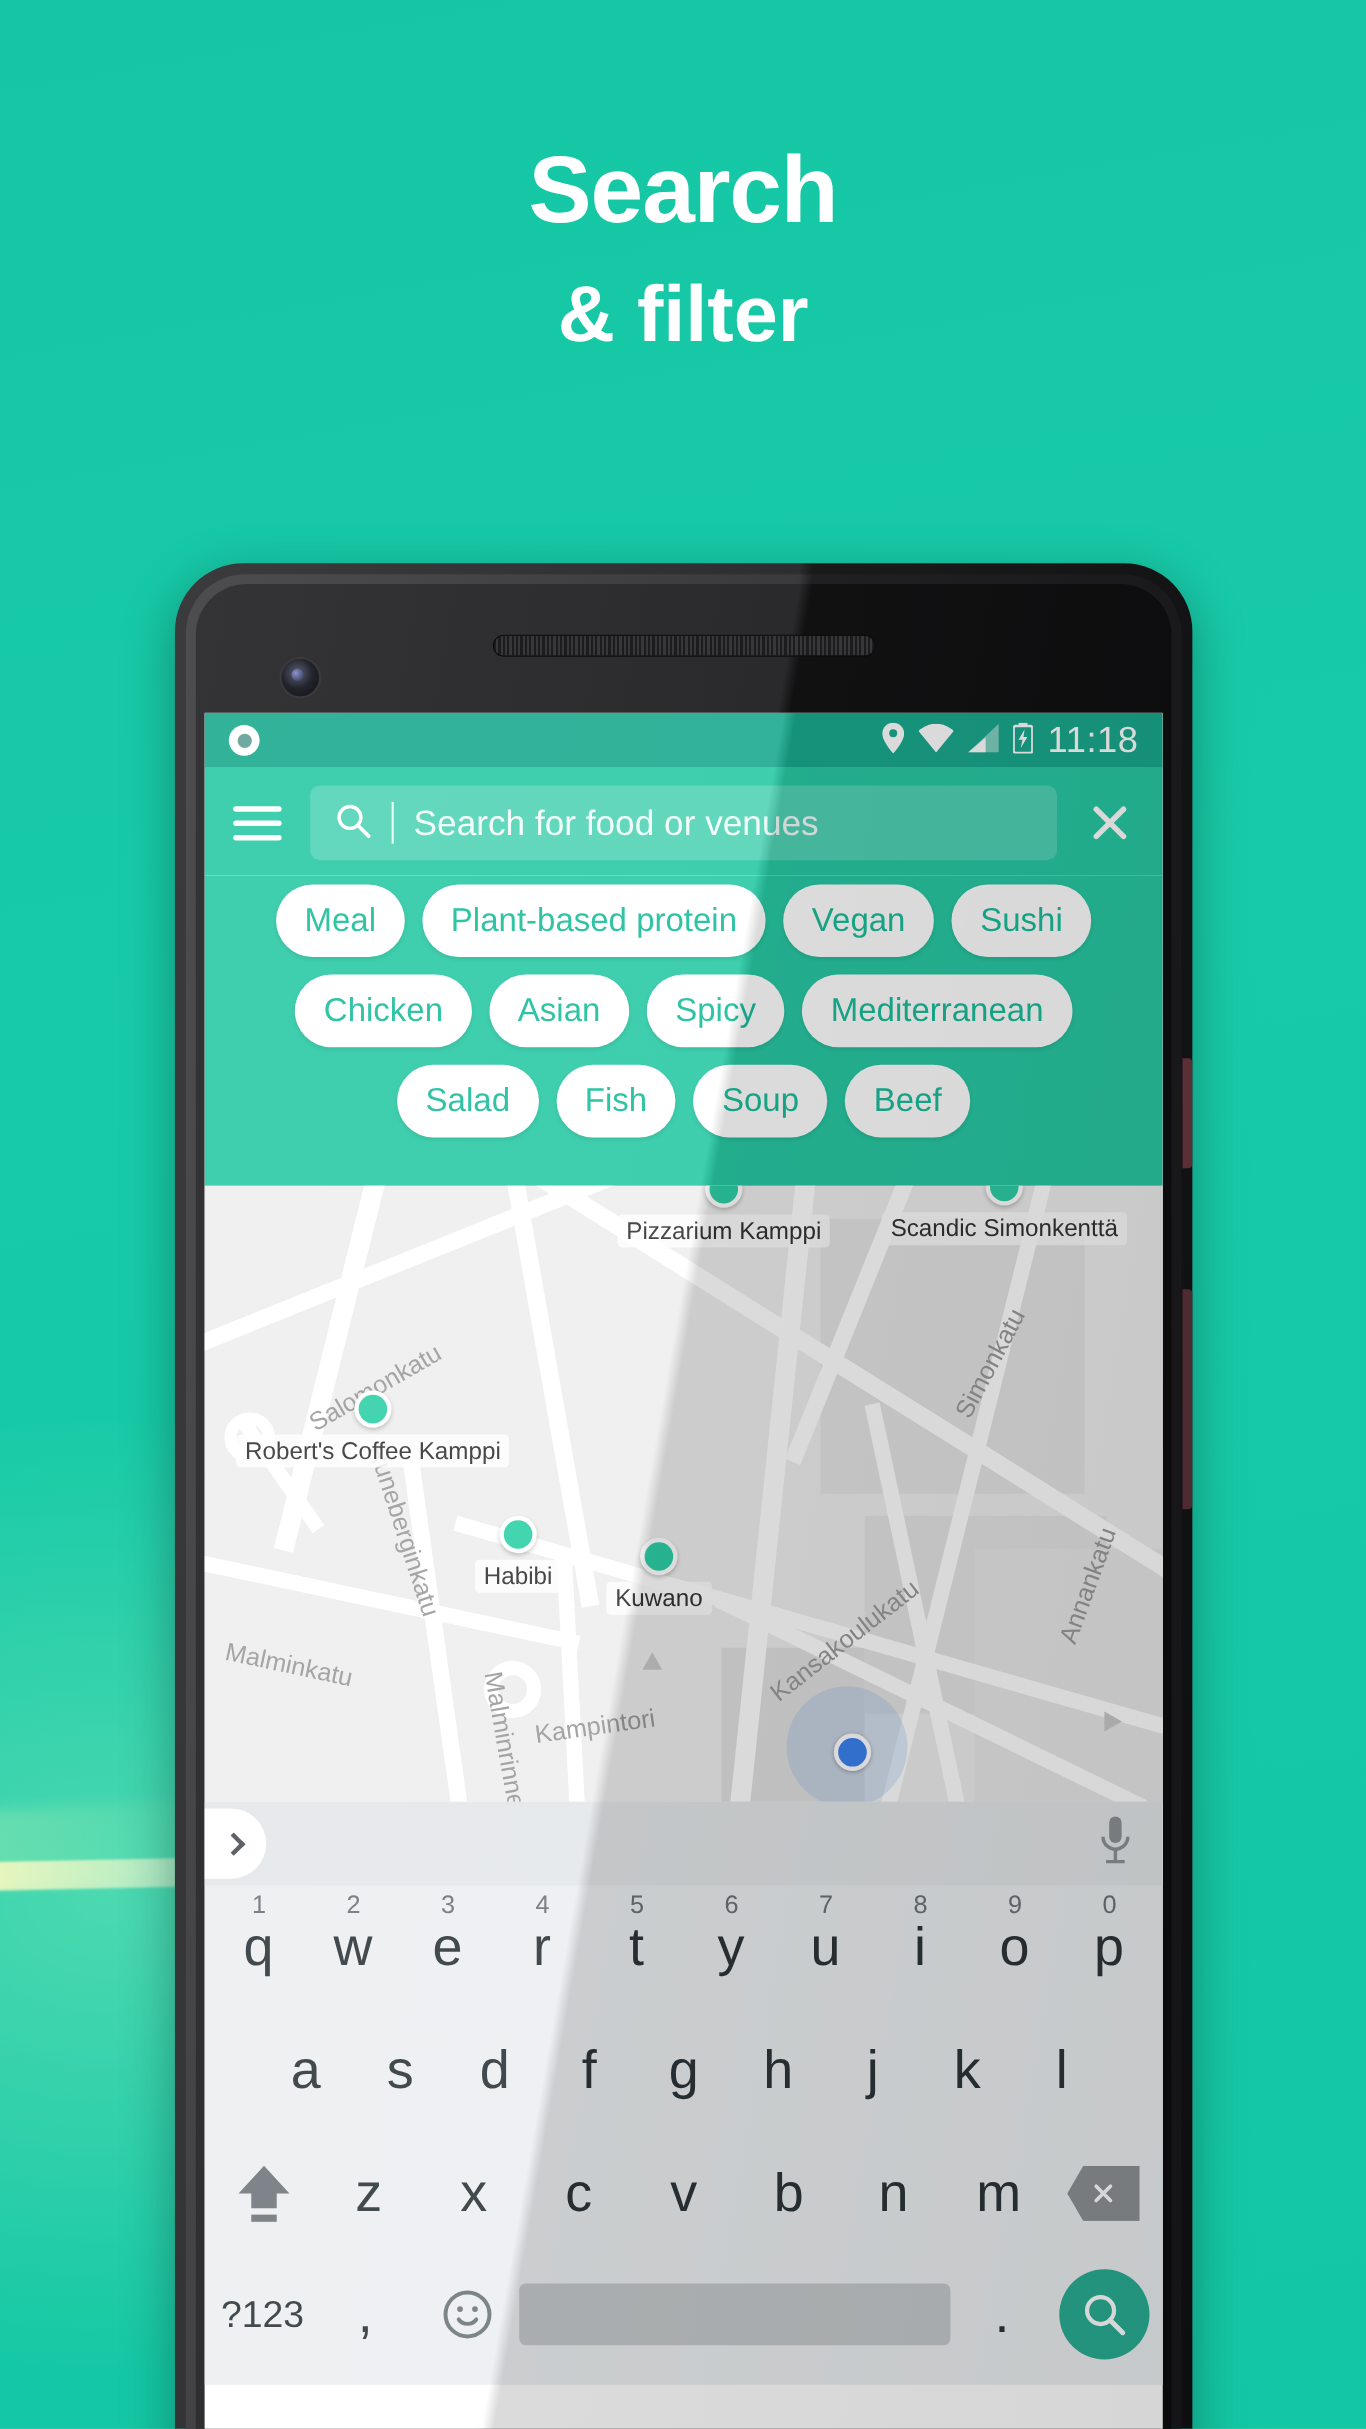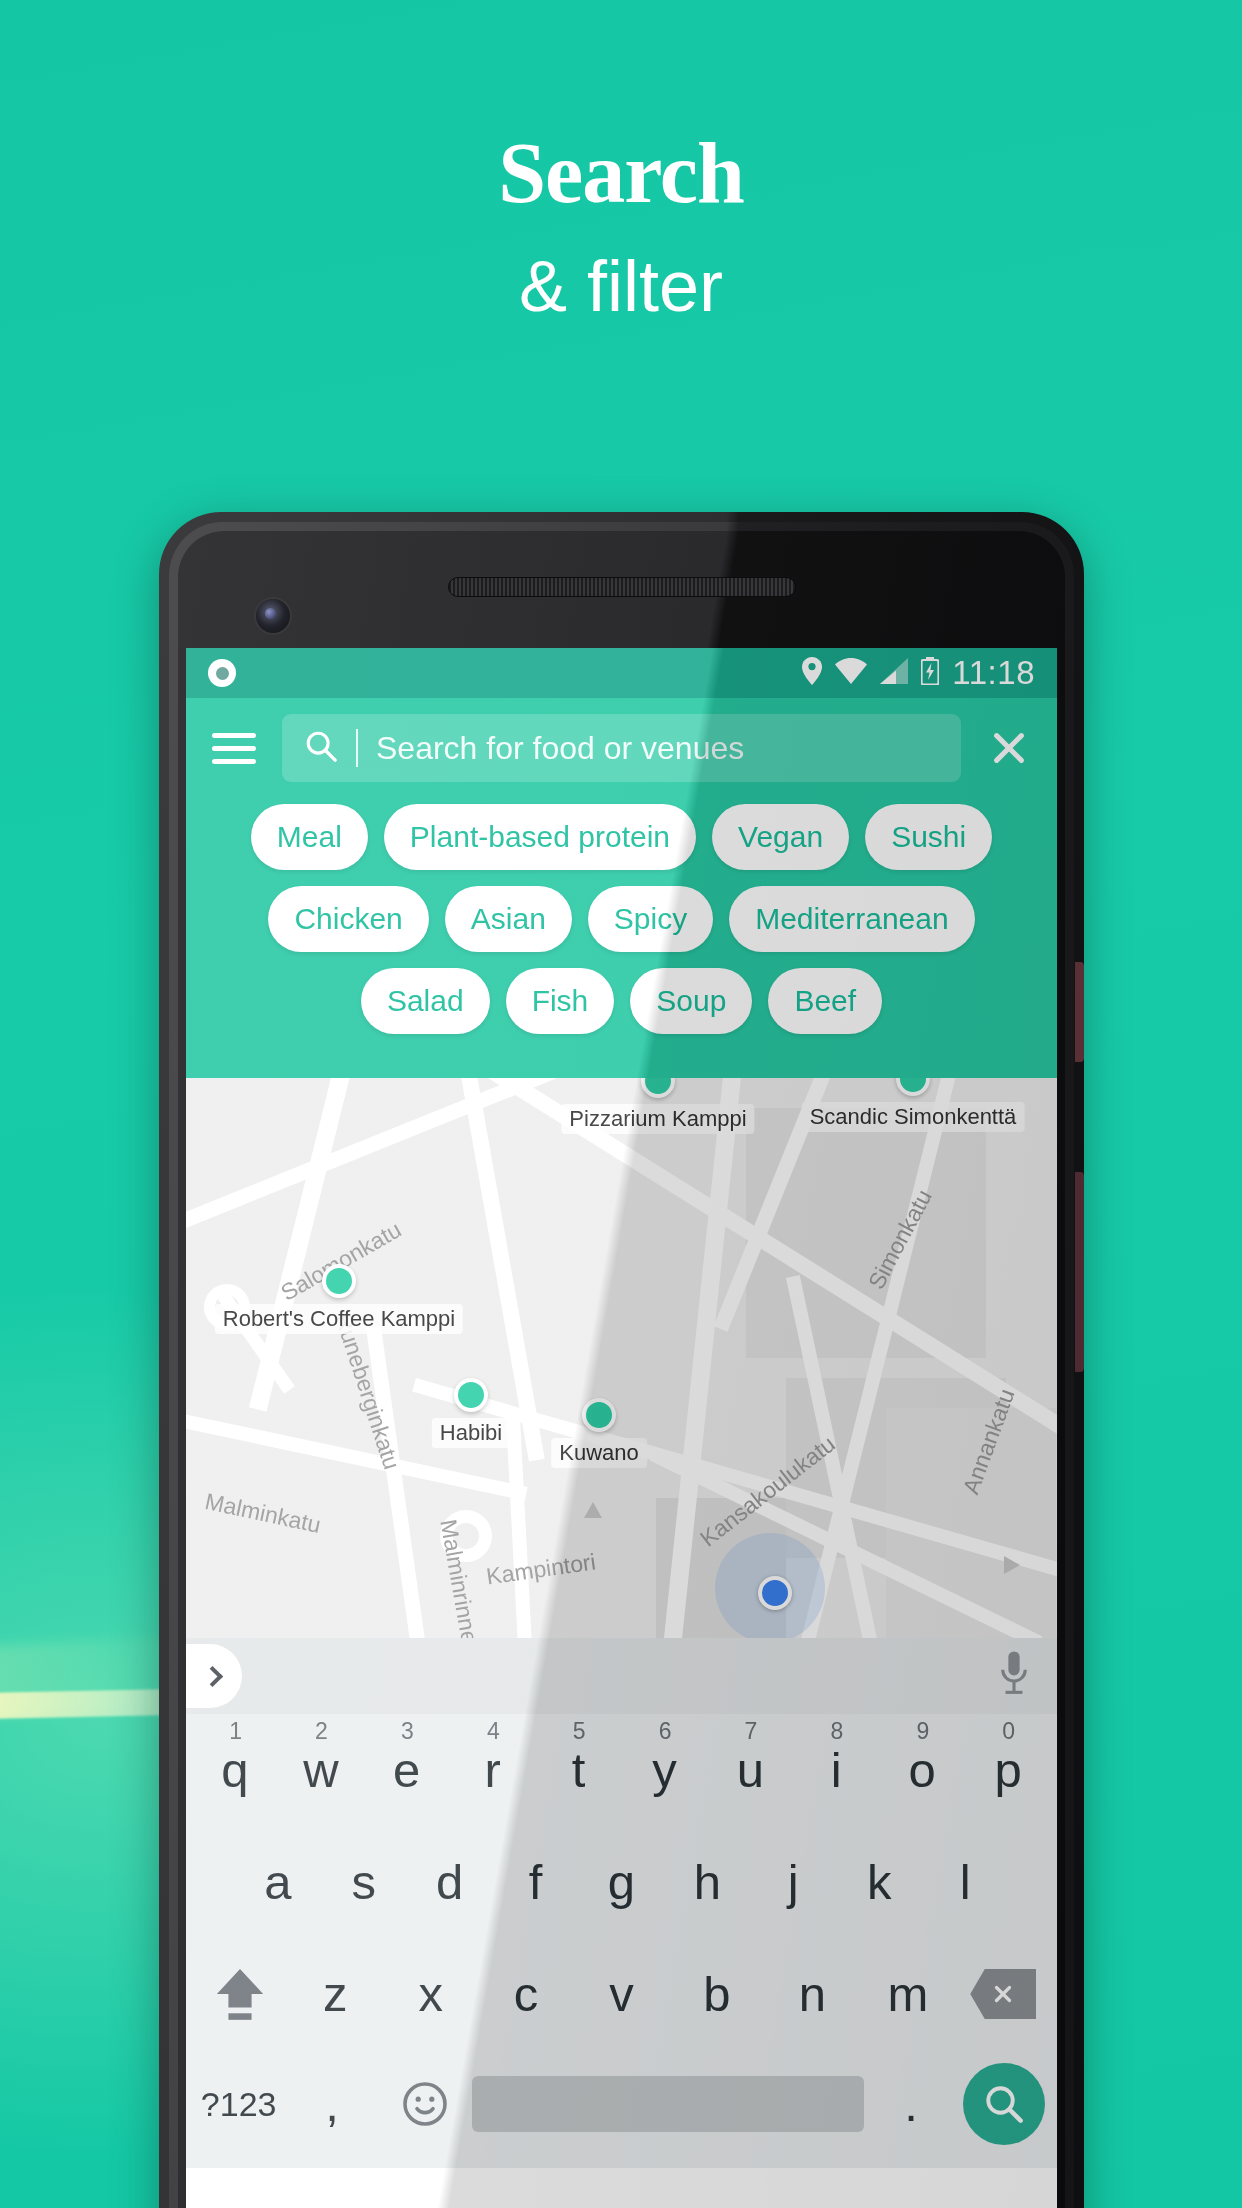--- a/index.html
+++ b/index.html
@@ -33,24 +33,23 @@
   }
 
   
   .headline {
     position:absolute; left:0; right:0; top:130px;
     text-align:center; color:#ffffff;
   }
   .headline .h-main {
     font-size:86px; font-weight:bold; line-height:1.0;
     letter-spacing:-1px;
-    font-family:Liberation Serif, serif;
   }
   .headline .h-sub {
-    font-size:72px; font-weight:400; line-height:1.0;
+    font-size:72px; font-weight:700; line-height:1.0;
     margin-top:34px; letter-spacing:0px;
   }
 
   
   .phone {
     position:absolute;
     left:159px; top:512px;
     width:925px; height:1760px;
     border-radius:62px 62px 0 0;
     background:linear-gradient(100deg,#3b3b3d 0%,#2e2e30 46%,#1a1a1b 47%,#0e0e10 100%);

